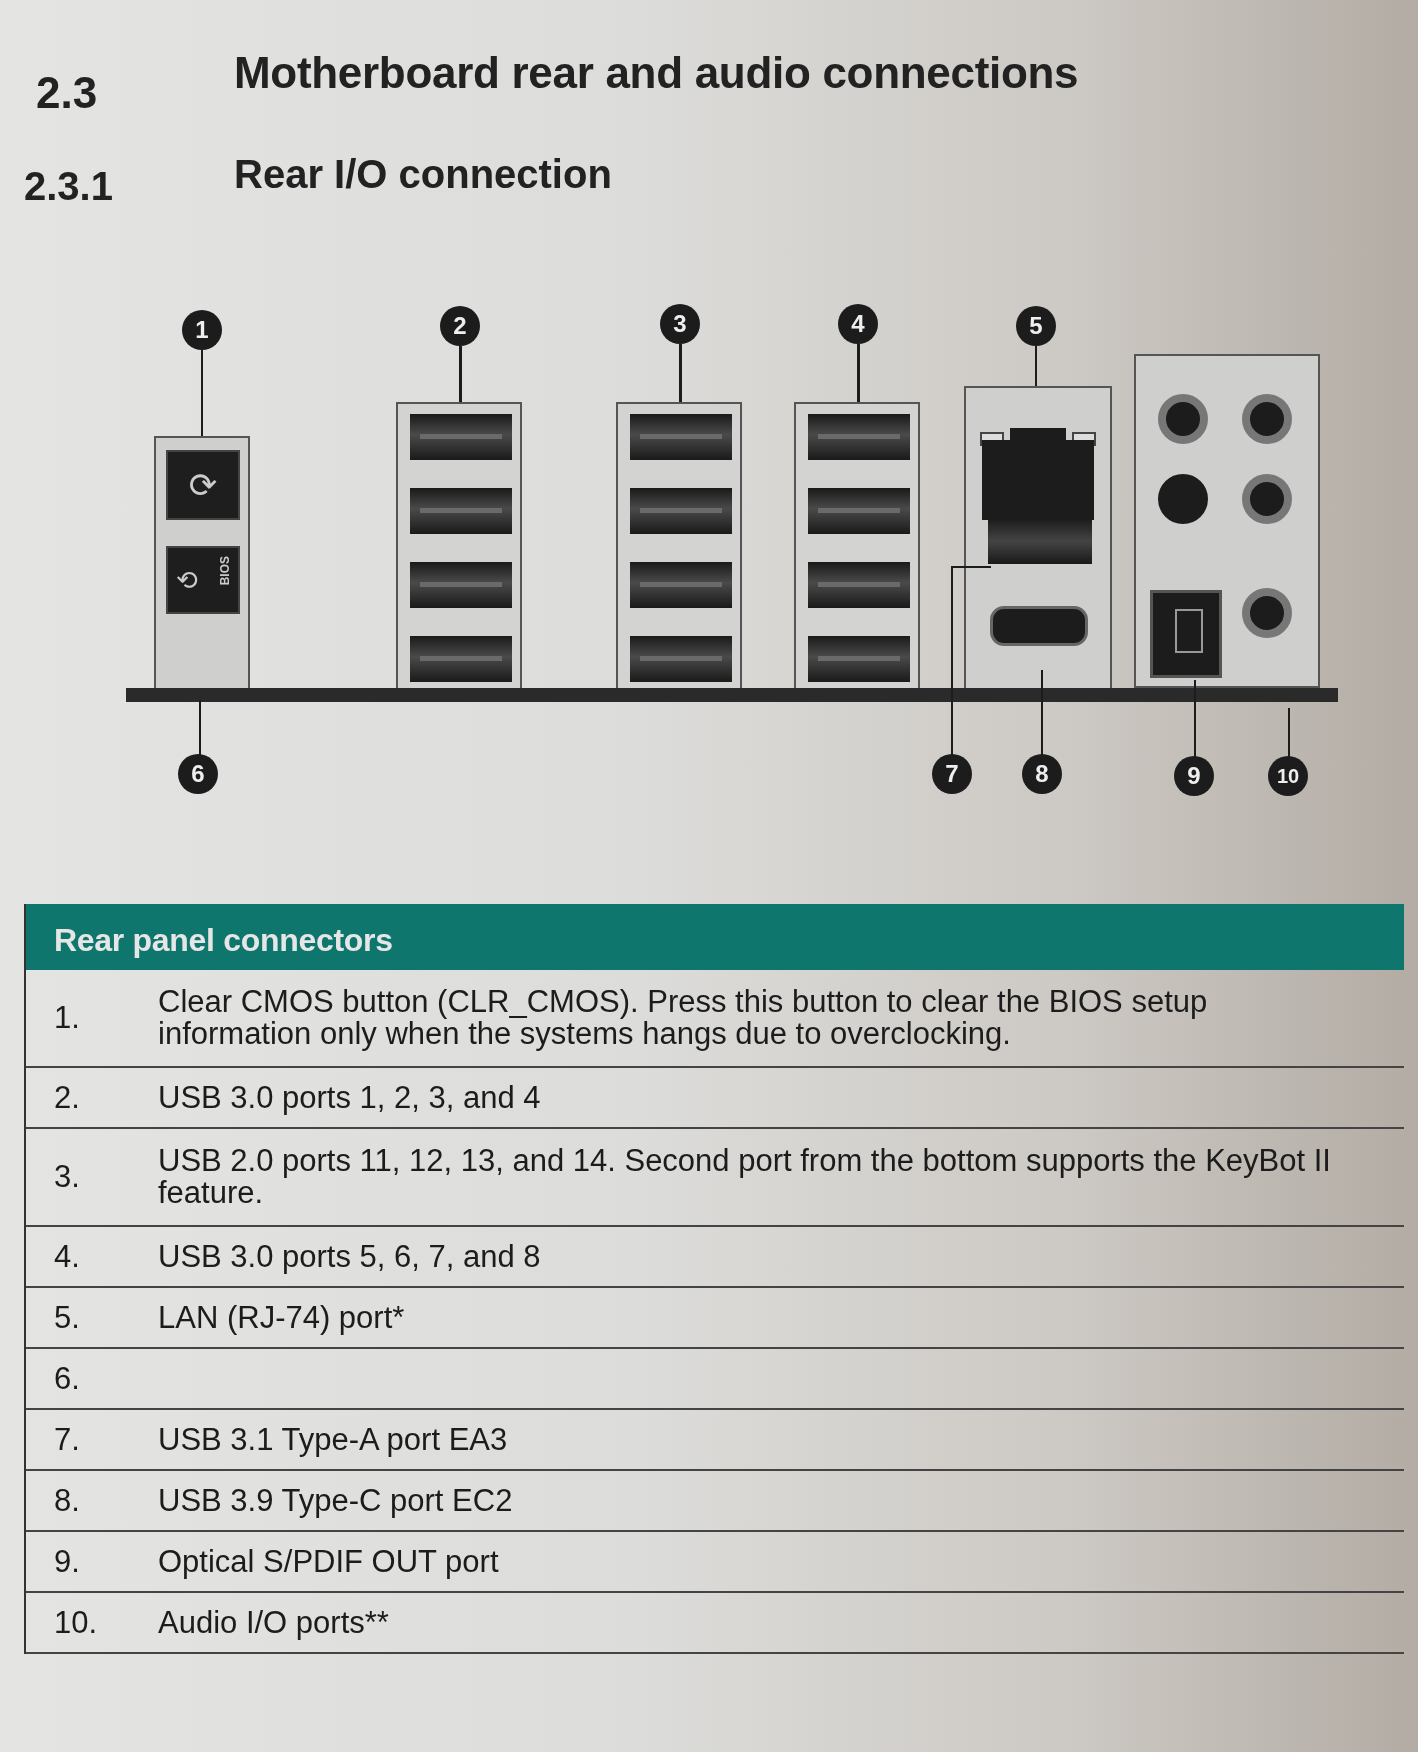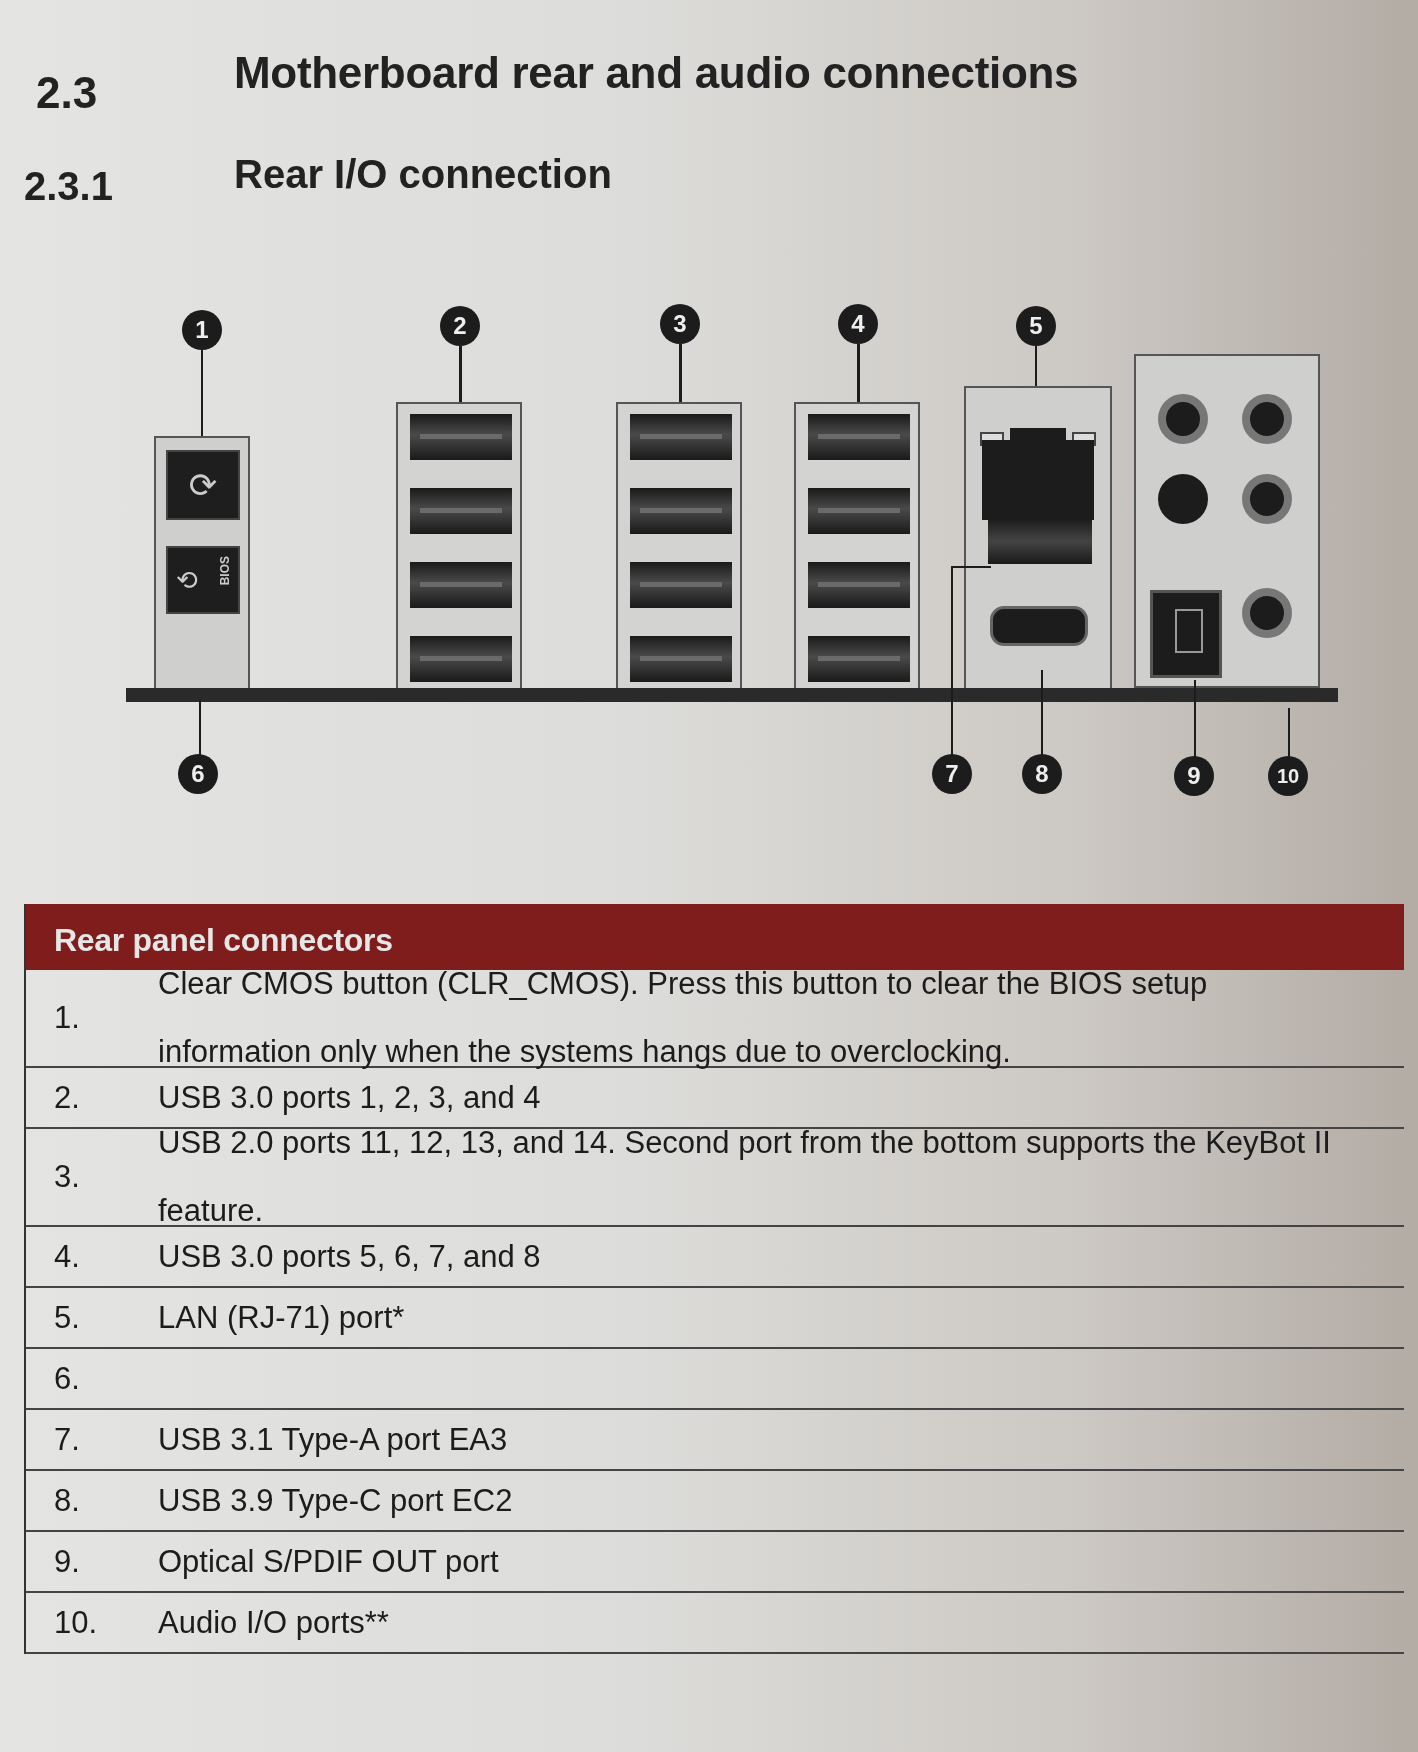--- a/index.html
+++ b/index.html
@@ -37,26 +37,26 @@
   .typea { position: absolute; left: 22px; top: 150px; width: 104px; height: 46px; background: linear-gradient(180deg,#1a1a1a 0%,#444 50%,#1a1a1a 100%); }
   .typec { position: absolute; left: 24px; top: 222px; width: 98px; height: 40px; border-radius: 14px; background: #1c1c1c; border: 3px solid #666; }
   .audio-block { position: absolute; left: 1134px; top: 64px; width: 186px; height: 334px; border: 2px solid #555; background: #cfcfcd; }
   .jack { position: absolute; width: 50px; height: 50px; border-radius: 50%; background: #1c1c1c; border: 8px solid #777; }
   .spdif { position: absolute; left: 14px; top: 234px; width: 72px; height: 88px; background: #1c1c1c; border: 3px solid #555; }
   .spdif::after { content:""; position:absolute; left:22px; top:16px; width:24px; height:40px; border:2px solid #999; }
 
   
   .table { position: absolute; left: 24px; top: 904px; width: 1380px; border-left: 2px solid #333; }
   .table-head {
-    background: #7f1d1d; color: #e6e6e6; font-weight: bold; font-size: 32px;
+    background: #0f766e; color: #e6e6e6; font-weight: bold; font-size: 32px;
     height: 66px; padding: 18px 28px 0 28px; letter-spacing: -0.3px;
   }
   .row { display: flex; border-bottom: 2px solid #444; font-size: 31px; color: #1c1c1c; }
   .row .num { width: 132px; padding-left: 28px; flex-shrink: 0; display:flex; align-items:center; }
-  .row .txt { flex: 1; padding-right: 40px; display:flex; align-items:center; line-height: 68px; }
+  .row .txt { flex: 1; padding-right: 40px; display:flex; align-items:center; line-height: 32px; }
   .r-tall { height: 98px; }
   .r-short { height: 61px; }
 </style>
 </head>
 <body>
 
 <div class="heading h1-num">2.3</div>
 <div class="heading h1-title">Motherboard rear and audio connections</div>
 <div class="heading h2-num">2.3.1</div>
 <div class="heading h2-title">Rear I/O connection</div>
@@ -149,21 +149,21 @@
   <div class="row r-tall">
     <div class="num">3.</div>
     <div class="txt">USB 2.0 ports 11, 12, 13, and 14. Second port from the bottom supports the KeyBot II feature.</div>
   </div>
   <div class="row r-short">
     <div class="num">4.</div>
     <div class="txt">USB 3.0 ports 5, 6, 7, and 8</div>
   </div>
   <div class="row r-short">
     <div class="num">5.</div>
-    <div class="txt">LAN (RJ-71) port*</div>
+    <div class="txt">LAN (RJ-74) port*</div>
   </div>
   <div class="row r-short">
     <div class="num">6.</div>
   </div>
   <div class="row r-short">
     <div class="num">7.</div>
     <div class="txt">USB 3.1 Type-A port EA3</div>
   </div>
   <div class="row r-short">
     <div class="num">8.</div>

